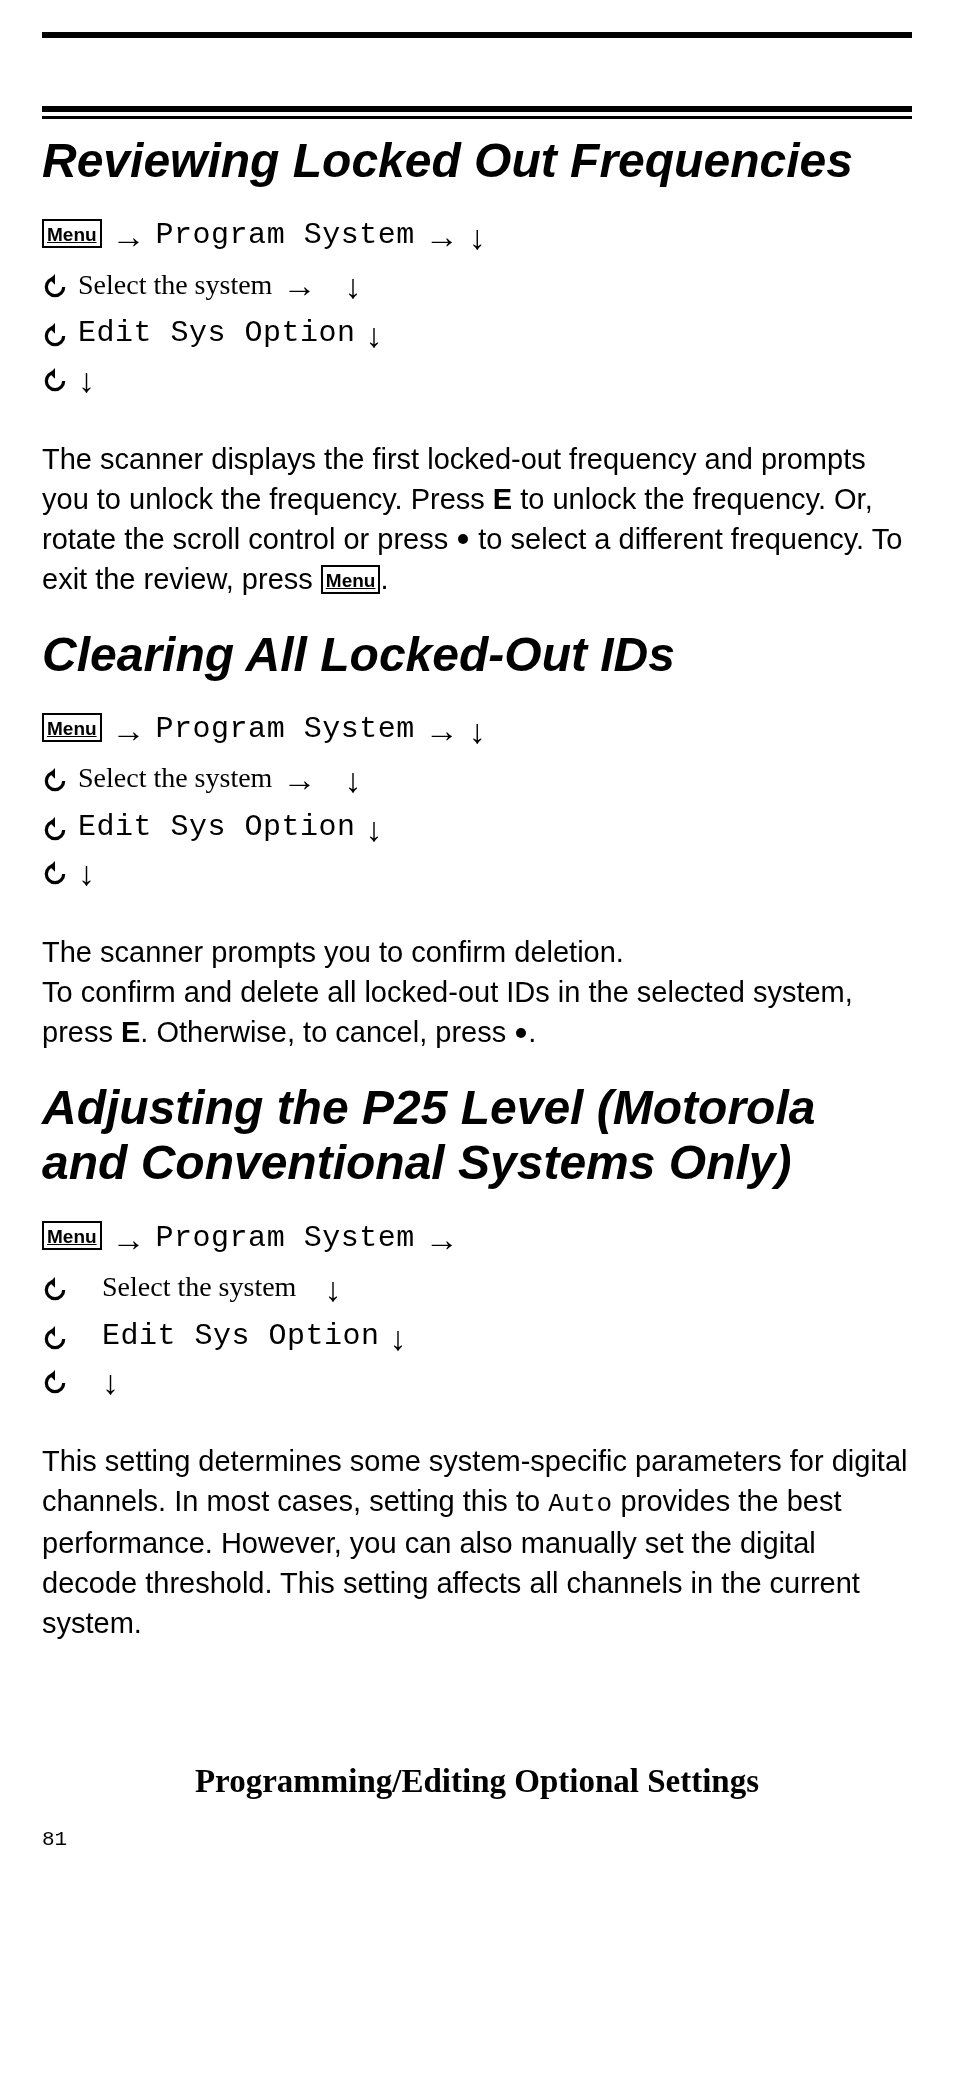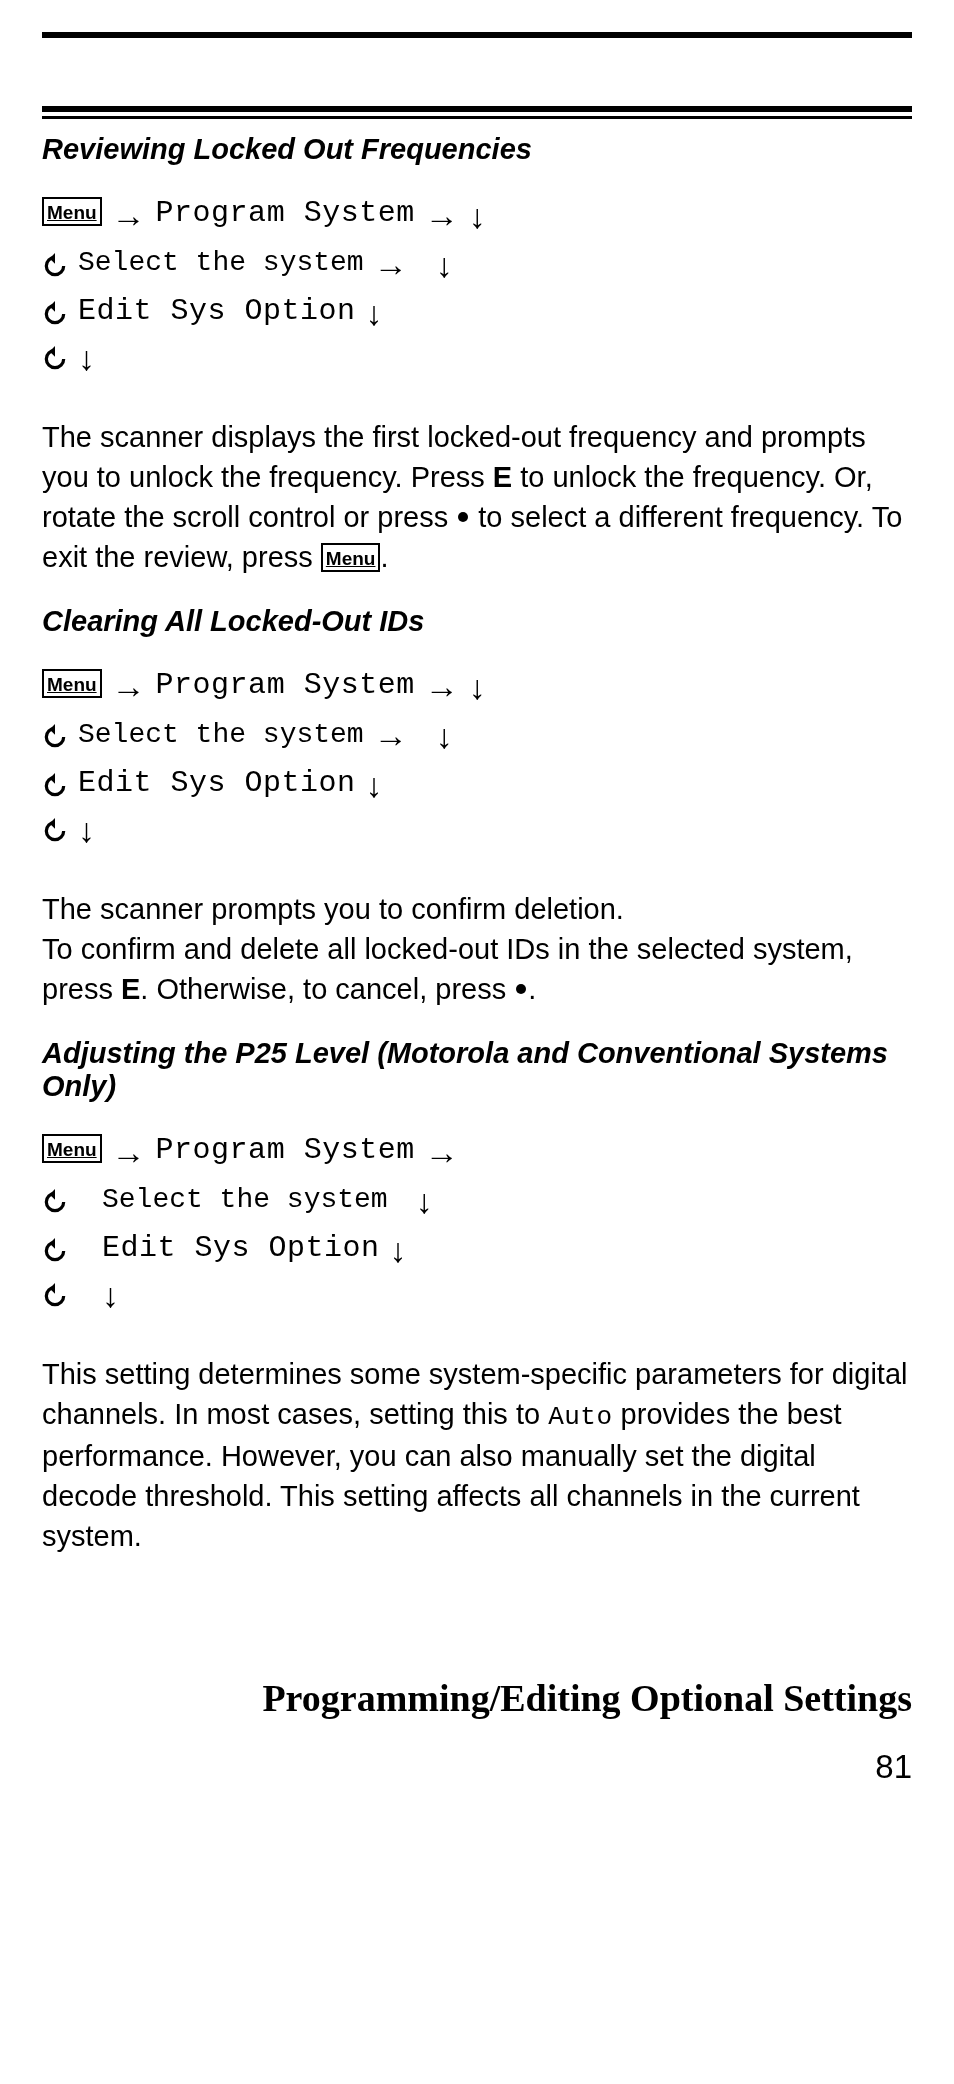--- a/index.html
+++ b/index.html
@@ -24,21 +24,21 @@
   .rule-dbl {
     border-top: 6px solid #000;
     height: 4px;
     border-bottom: 3px solid #000;
     margin-bottom: 14px;
   }
   h2.section {
     font-family: Arial, Helvetica, sans-serif;
     font-weight: bold;
     font-style: italic;
-    font-size: 29px;
+    font-size: 48px;
     margin: 10px 0 24px 0;
     line-height: 1.15;
   }
   .steps {
     font-size: 29px;
     line-height: 1.55;
     margin-bottom: 24px;
   }
   .steps .row {
     display: flex;
@@ -47,21 +47,21 @@
     gap: 10px;
     margin-bottom: 4px;
   }
   .mono {
     font-family: "Courier New", Courier, monospace;
     font-size: 30px;
     letter-spacing: 0.5px;
     text-align: right;
   }
   .sans {
-    font-family: Liberation Mono, monospace;
+    font-family: Liberation Serif, serif;
     font-size: 28px;
   }
   .menu-box {
     display: inline-block;
     border: 2px solid #000;
     font-family: Arial, Helvetica, sans-serif;
     font-weight: bold;
     font-size: 19px;
     padding: 4px 3px 0px 3px;
     line-height: 1.1;
@@ -106,29 +106,29 @@
     background: #000;
     border-radius: 50%;
     vertical-align: middle;
     margin: 0 2px;
     position: relative;
     top: -2px;
   }
   .footer-title {
     font-family: Georgia, "Times New Roman", serif;
     font-weight: bold;
-    font-size: 38px;
-    text-align: right;
+    font-size: 33px;
+    text-align: center;
     margin-top: 120px;
     margin-bottom: 28px;
   }
   .page-num {
-    font-family: Liberation Sans, sans-serif;
-    font-size: 33px;
-    text-align: right;
+    font-family: Liberation Mono, monospace;
+    font-size: 21px;
+    text-align: left;
   }
 </style>
 </head>
 <body>
 
 <div class="rule-top"></div>
 
 <div class="rule-dbl"></div>
 
 <h2 class="section">Reviewing Locked Out Frequencies</h2>

